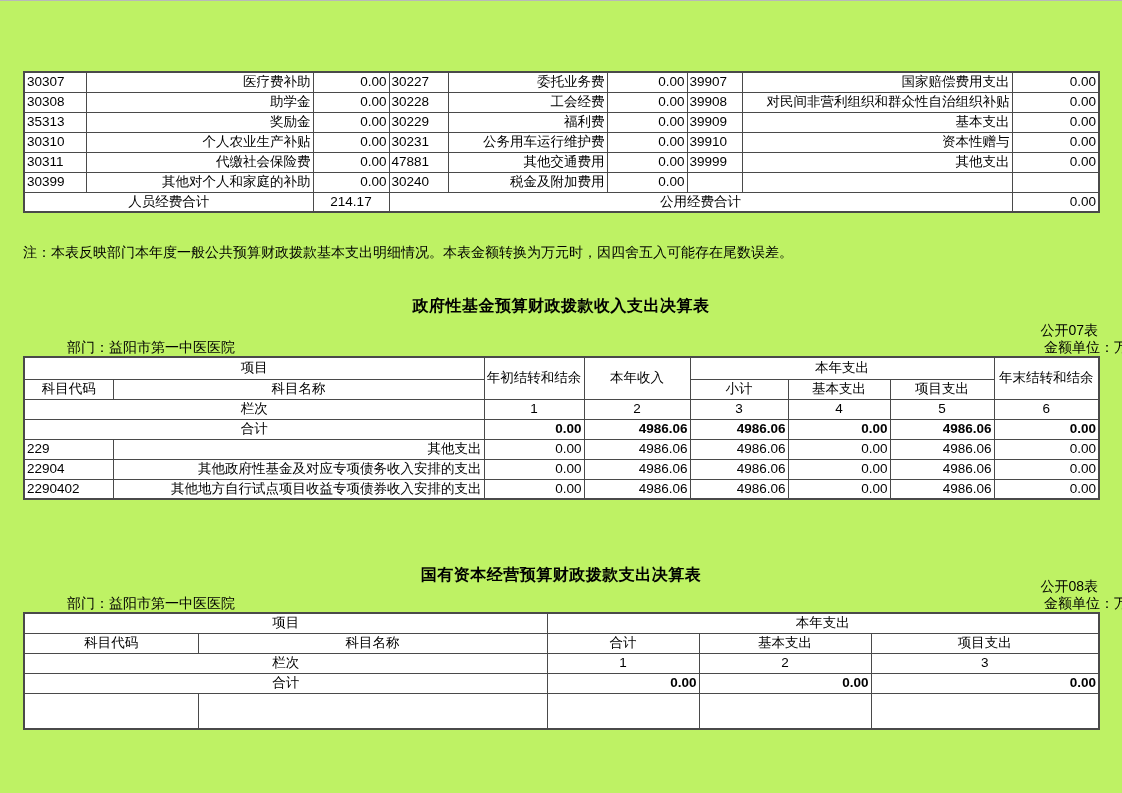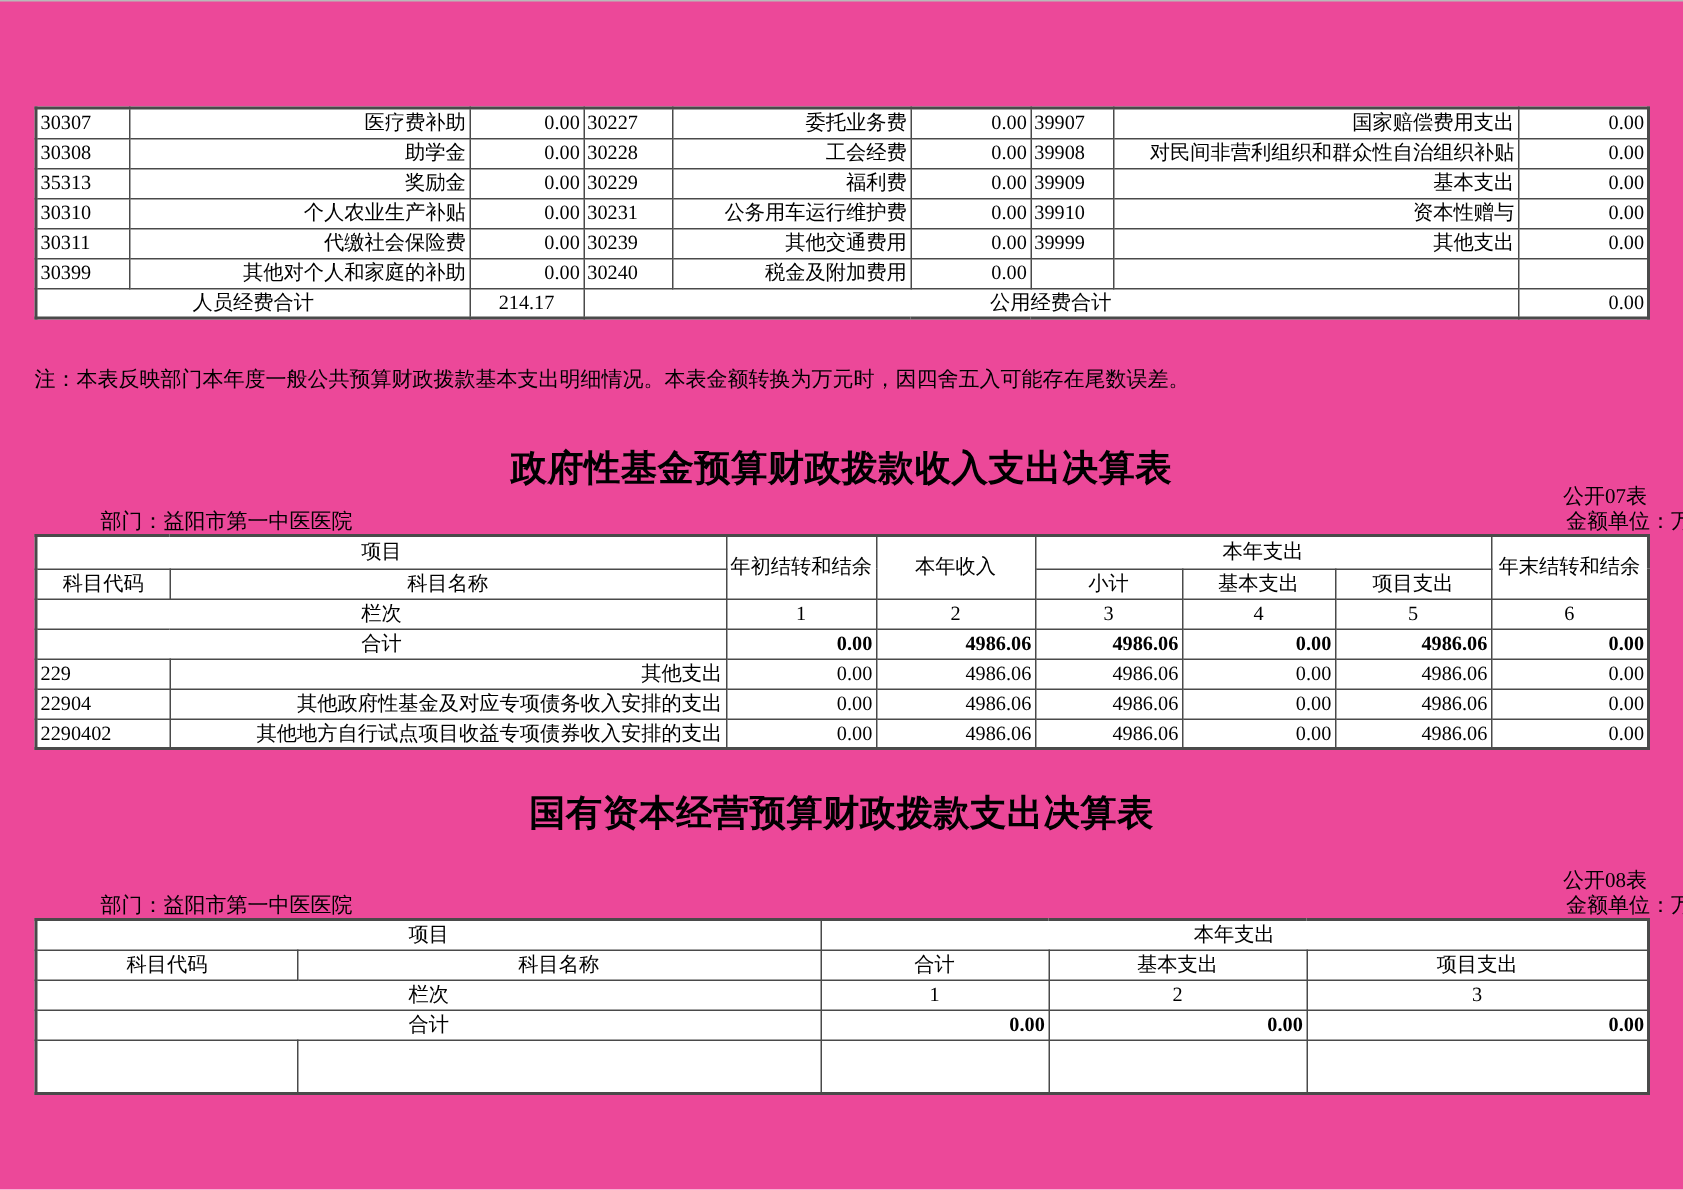--- a/index.html
+++ b/index.html
@@ -1,48 +1,48 @@
 <!DOCTYPE html>
 <html><head>
 <meta charset="utf-8">
 <style>
   * { margin:0; padding:0; box-sizing:border-box; }
   html,body { background:#fff; }
   .page {
-    position:relative; width:1122px; height:793px; background:#ec4899;
-    font-family:Liberation Serif, serif; color:#000; overflow:hidden;
+    position:relative; width:1122px; height:793px; background:#bef264;
+    font-family:Liberation Sans, sans-serif; color:#000; overflow:hidden;
   }
   .top-rule { position:absolute; top:0; left:0; width:1122px; height:0; border-top:1px solid #b9b9b9; }
 
   table.grid { border-collapse:collapse; table-layout:fixed; position:absolute; left:23px; width:1075px; background:#fff; border:2px solid #4a4a4a; }
   table.grid td {
     border:1px solid #4a4a4a; font-size:13.5px; line-height:1.15;
     height:20px; padding:1px 2px; overflow:hidden; white-space:nowrap; vertical-align:middle;
   }
   td.code { text-align:left; padding-left:3px; }
   td.name { text-align:right; padding-left:3px; }
   td.num  { text-align:right; padding-right:2px; }
   td.center { text-align:center; }
   .bold { font-weight:bold; }
   tr.hdr-tall td { height:22px; }
   tr.empty-tall td { height:36px; }
 
-  .title { position:absolute; left:0; width:1122px; text-align:center; font-size:24px; font-weight:bold; letter-spacing:0.5px; }
+  .title { position:absolute; left:0; width:1122px; text-align:center; font-size:16px; font-weight:bold; letter-spacing:0.5px; }
   .sheet { position:absolute; right:24px; font-size:14px; }
   .meta-row { position:absolute; left:23px; width:1075px; display:flex; justify-content:space-between; font-size:14px;margin-left:44px; }
   .note { position:absolute; left:23px; width:1075px; font-size:14px; }
 
   .t1 { top:71px; }
   .n1 { top:244px; }
   .t2-title { top:296px; }
   .t2-sheet { top:322px; }
   .t2-meta  { top:339px; }
   .t2 { top:356px; }
   .n2 { top:508px; }
-  .t3-title { top:526px; }
+  .t3-title { top:565px; }
   .t3-sheet { top:578px; }
   .t3-meta  { top:595px; }
   .t3 { top:612px; }
 </style>
 </head>
 <body>
 
 <div class="page">
   <div class="top-rule"></div>
 
@@ -100,21 +100,21 @@
           <td class="name">公务用车运行维护费</td>
           <td class="num">0.00</td>
           <td class="code">39910</td>
           <td class="name">资本性赠与</td>
           <td class="num">0.00</td>
         </tr>
         <tr>
           <td class="code">30311</td>
           <td class="name">代缴社会保险费</td>
           <td class="num">0.00</td>
-          <td class="code">30239</td>
+          <td class="code">47881</td>
           <td class="name">其他交通费用</td>
           <td class="num">0.00</td>
           <td class="code">39999</td>
           <td class="name">其他支出</td>
           <td class="num">0.00</td>
         </tr>
         <tr>
           <td class="code">30399</td>
           <td class="name">其他对个人和家庭的补助</td>
           <td class="num">0.00</td>

